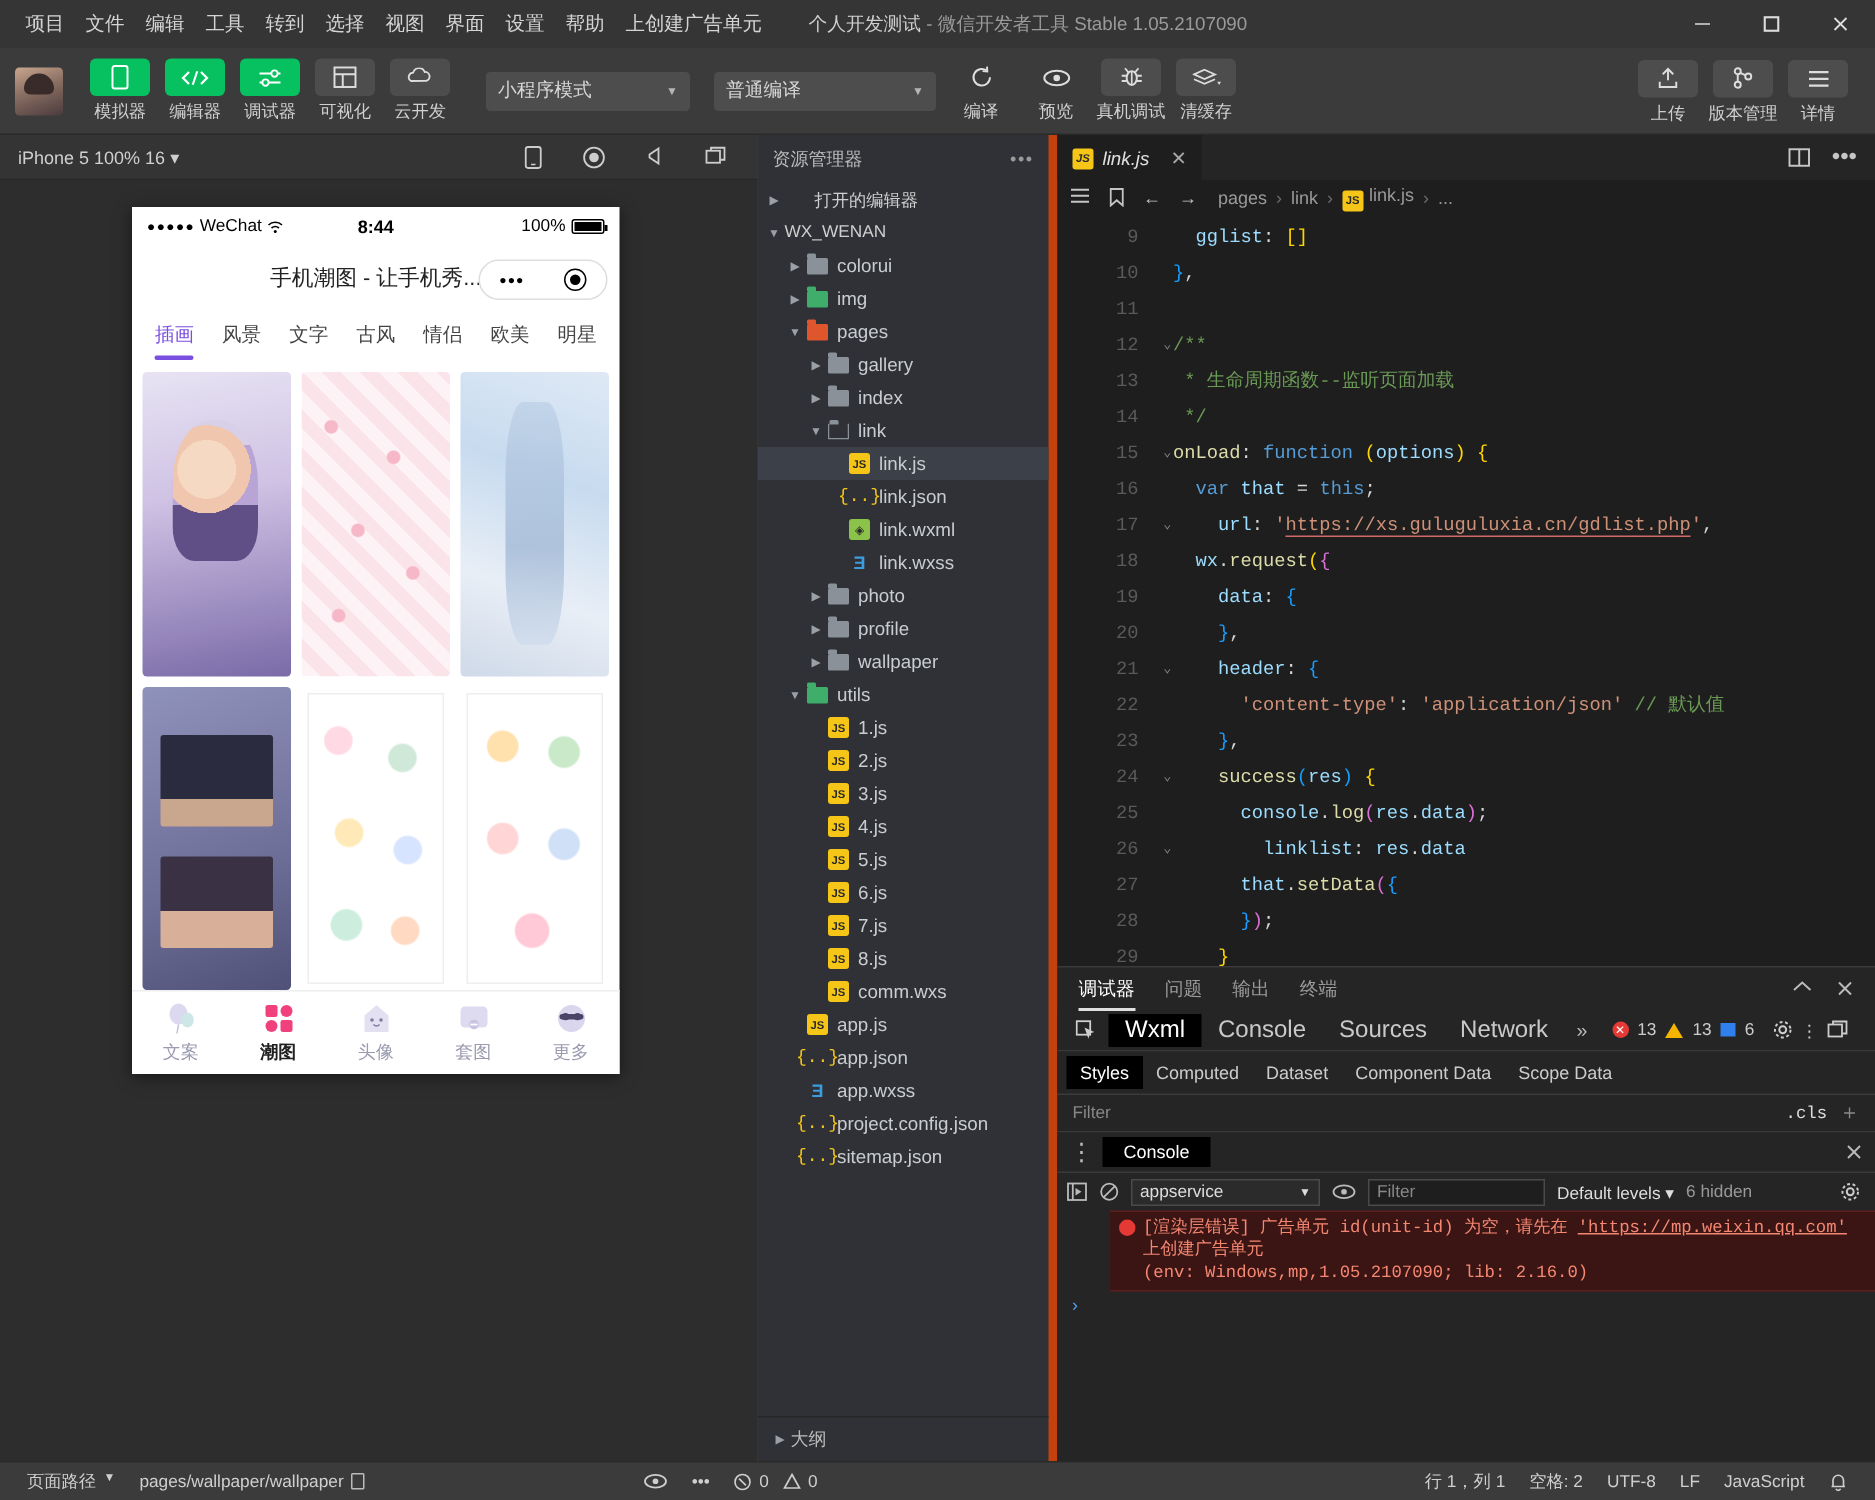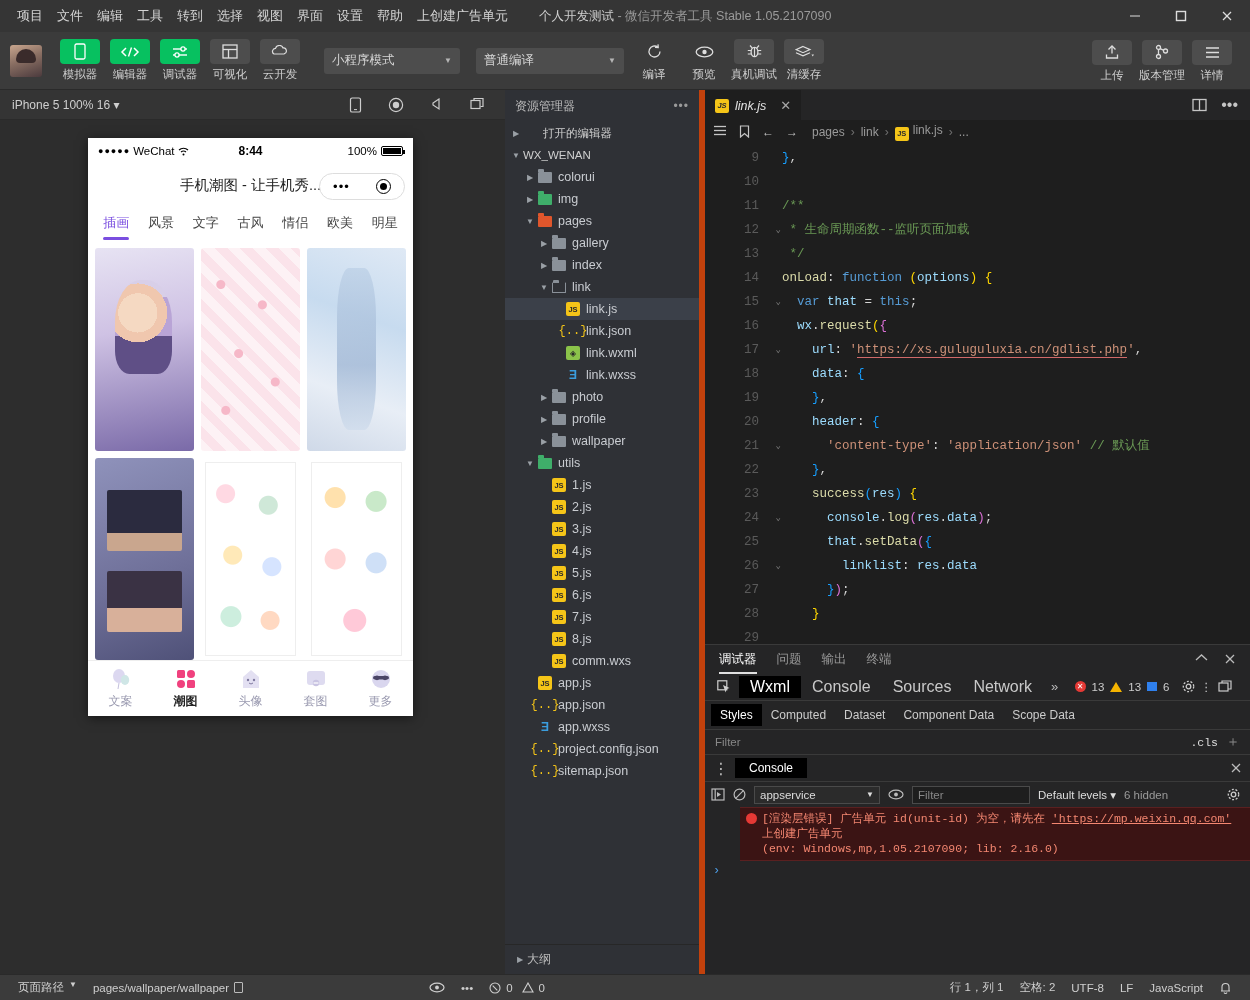--- a/index.html
+++ b/index.html
@@ -884,38 +884,39 @@
             <div class="g">22</div>
             <div class="g">23</div>
             <div class="g">24<span class="fold-c">⌄</span></div>
             <div class="g">25</div>
             <div class="g">26<span class="fold-c">⌄</span></div>
             <div class="g">27</div>
             <div class="g">28</div>
             <div class="g">29</div>
           </div>
         <div class="codelines" id="codelines">
+            <div class="ln">    <span class="k-prop">gglist</span><span class="k-punc">:</span> <span class="k-brace">[]</span></div>
             <div class="ln">  <span class="k-brace3">}</span><span class="k-punc">,</span></div>
             <div class="ln">&nbsp;</div>
             <div class="ln">  <span class="k-com">/**</span></div>
             <div class="ln">   <span class="k-com">* 生命周期函数--监听页面加载</span></div>
             <div class="ln">   <span class="k-com">*/</span></div>
             <div class="ln">  <span class="k-yellow">onLoad</span><span class="k-punc">:</span> <span class="k-kw">function</span> <span class="k-brace">(</span><span class="k-var">options</span><span class="k-brace">)</span> <span class="k-brace">{</span></div>
             <div class="ln">    <span class="k-kw">var</span> <span class="k-var">that</span> <span class="k-punc">=</span> <span class="k-this">this</span><span class="k-punc">;</span></div>
+            <div class="ln">      <span class="k-prop">url</span><span class="k-punc">:</span> <span class="k-str">'</span><span class="k-link">https://xs.guluguluxia.cn/gdlist.php</span><span class="k-str">'</span><span class="k-punc">,</span></div>
             <div class="ln">    <span class="k-var">wx</span><span class="k-punc">.</span><span class="k-yellow">request</span><span class="k-brace">(</span><span class="k-brace2">{</span></div>
-            <div class="ln">      <span class="k-prop">url</span><span class="k-punc">:</span> <span class="k-str">'</span><span class="k-link">https://xs.guluguluxia.cn/gdlist.php</span><span class="k-str">'</span><span class="k-punc">,</span></div>
             <div class="ln">      <span class="k-prop">data</span><span class="k-punc">:</span> <span class="k-brace3">{</span></div>
             <div class="ln">      <span class="k-brace3">}</span><span class="k-punc">,</span></div>
             <div class="ln">      <span class="k-prop">header</span><span class="k-punc">:</span> <span class="k-brace3">{</span></div>
             <div class="ln">        <span class="k-str">'content-type'</span><span class="k-punc">:</span> <span class="k-str">'application/json'</span> <span class="k-com">// 默认值</span></div>
             <div class="ln">      <span class="k-brace3">}</span><span class="k-punc">,</span></div>
             <div class="ln">      <span class="k-yellow">success</span><span class="k-brace3">(</span><span class="k-var">res</span><span class="k-brace3">)</span> <span class="k-brace">{</span></div>
             <div class="ln">        <span class="k-var">console</span><span class="k-punc">.</span><span class="k-yellow">log</span><span class="k-brace2">(</span><span class="k-var">res</span><span class="k-punc">.</span><span class="k-prop">data</span><span class="k-brace2">)</span><span class="k-punc">;</span></div>
+            <div class="ln">          <span class="k-prop">linklist</span><span class="k-punc">:</span> <span class="k-var">res</span><span class="k-punc">.</span><span class="k-prop">data</span></div>
             <div class="ln">        <span class="k-var">that</span><span class="k-punc">.</span><span class="k-yellow">setData</span><span class="k-brace2">(</span><span class="k-brace3">{</span></div>
-            <div class="ln">          <span class="k-prop">linklist</span><span class="k-punc">:</span> <span class="k-var">res</span><span class="k-punc">.</span><span class="k-prop">data</span></div>
             <div class="ln">        <span class="k-brace3">}</span><span class="k-brace2">)</span><span class="k-punc">;</span></div>
             <div class="ln">      <span class="k-brace">}</span></div>
           </div>
       </div>
 
       <div class="dbg">
         <div class="dbg-head">
           <div id="dbg-tabs" style="display:flex;gap:20px;">
               <div class="dt on">调试器</div>
               <div class="dt">问题</div>

